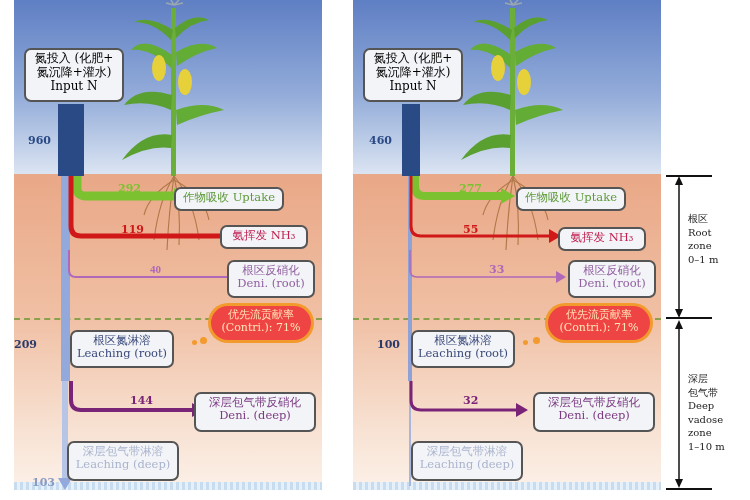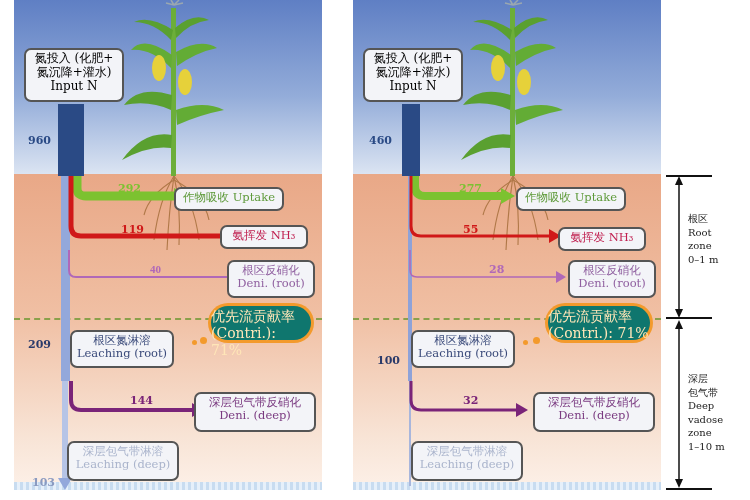--- a/index.html
+++ b/index.html
@@ -6,21 +6,21 @@
   body{width:750px;height:500px;background:#ffffff;position:relative;overflow:hidden;font-family:"DejaVu Serif","Liberation Serif",serif;}
   .panel{position:absolute;top:0;width:308px;height:490px;overflow:hidden;}
   .sky{position:absolute;left:0;top:0;width:100%;height:174px;background:linear-gradient(to bottom,#5f7fc4 0%,#93acd9 55%,#dbe4f2 100%);}
   .soil{position:absolute;left:0;top:174px;width:100%;height:310px;background:linear-gradient(to bottom,#e9a887 0%,#f0bfa3 45%,#f8e4d6 85%,#fcefe6 100%);}
   .water{position:absolute;left:0;bottom:0;width:100%;height:8px;background:repeating-linear-gradient(90deg,#c8dcf0 0 3px,#e6f0fa 3px 6px);}
   .dashed{position:absolute;left:0;width:100%;top:318px;border-top:2px dashed #8aa04a;}
   .infobox{position:absolute;background:#f3f4f8;border:2px solid #555;border-radius:7px;text-align:center;line-height:1.15;font-size:11.5px;padding:2px 4px;box-sizing:border-box;}
   .num{position:absolute;font-weight:bold;font-size:11px;}
   .vbar{position:absolute;}
   .plant{position:absolute;}
-  .cloud{position:absolute;background:#0f766e;border-radius:20px;color:#ffe6b8;font-size:14px;text-align:left;line-height:1.2;box-shadow:0 0 0 3px #f39a2c;}
+  .cloud{position:absolute;background:#ef4444;border-radius:20px;color:#ffe6b8;font-size:11px;text-align:center;line-height:1.2;box-shadow:0 0 0 3px #f39a2c;}
   .dot{position:absolute;border-radius:50%;background:#f39a2c;}
   .scale-line{position:absolute;height:2px;background:#111;}
   .scale-text{position:absolute;font-size:10px;line-height:1.35;color:#222;}
 </style>
 </head>
 <body>
 
 <div class="panel" style="left:14px;">
   <div class="sky"></div>
   <div class="soil"></div>
@@ -84,21 +84,21 @@
     <div>Deni. (root)</div>
   </div>
 
   <div class="cloud" style="left:197px;top:306px;width:100px;height:32px;padding-top:2px;">
     <div>优先流贡献率</div>
     <div>(Contri.): 71%</div>
   </div>
   <div class="dot" style="left:178px;top:340px;width:5px;height:5px;"></div>
   <div class="dot" style="left:186px;top:337px;width:7px;height:7px;"></div>
 
-  <div class="num" style="left:14px;top:338px;color:#2a3a6a;">209</div>
+  <div class="num" style="left:0;top:338px;color:#2a3a6a;">209</div>
   <div class="infobox" style="left:56px;top:330px;width:104px;height:38px;color:#3a4a7a;">
     <div>根区氮淋溶</div>
     <div>Leaching (root)</div>
   </div>
 
   <div class="num" style="left:116px;top:394px;color:#7a2478;">144</div>
   <div class="infobox" style="left:180px;top:392px;width:122px;height:40px;color:#7a3a80;">
     <div>深层包气带反硝化</div>
     <div>Deni. (deep)</div>
   </div>
@@ -159,34 +159,34 @@
     <path d="M58 381 L58 400 Q58 410 68 410 L165 410" stroke="#7a2478" stroke-width="3" fill="none"></path>
     <polygon points="163,403 175,410 163,417" fill="#7a2478"></polygon>
   </svg>
 
   <div class="num" style="left:106px;top:182px;color:#7cc230;">277</div>
   <div class="infobox" style="left:163px;top:187px;width:110px;height:24px;color:#5e9a3a;">作物吸收 Uptake</div>
 
   <div class="num" style="left:110px;top:223px;color:#d01818;">55</div>
   <div class="infobox" style="left:205px;top:227px;width:88px;height:24px;color:#c02050;">氨挥发 NH₃</div>
 
-  <div class="num" style="left:136px;top:263px;color:#b068b8;">28</div>
+  <div class="num" style="left:136px;top:263px;color:#b068b8;">33</div>
   <div class="infobox" style="left:215px;top:260px;width:88px;height:38px;color:#9060a0;">
     <div>根区反硝化</div>
     <div>Deni. (root)</div>
   </div>
 
   <div class="cloud" style="left:195px;top:306px;width:102px;height:32px;padding-top:2px;">
     <div>优先流贡献率</div>
     <div>(Contri.): 71%</div>
   </div>
   <div class="dot" style="left:170px;top:340px;width:5px;height:5px;"></div>
   <div class="dot" style="left:180px;top:337px;width:7px;height:7px;"></div>
 
-  <div class="num" style="left:24px;top:354px;color:#2a3a6a;">100</div>
+  <div class="num" style="left:24px;top:338px;color:#2a3a6a;">100</div>
   <div class="infobox" style="left:58px;top:330px;width:104px;height:38px;color:#3a4a7a;">
     <div>根区氮淋溶</div>
     <div>Leaching (root)</div>
   </div>
 
   <div class="num" style="left:110px;top:394px;color:#7a2478;">32</div>
   <div class="infobox" style="left:180px;top:392px;width:122px;height:40px;color:#7a3a80;">
     <div>深层包气带反硝化</div>
     <div>Deni. (deep)</div>
   </div>

